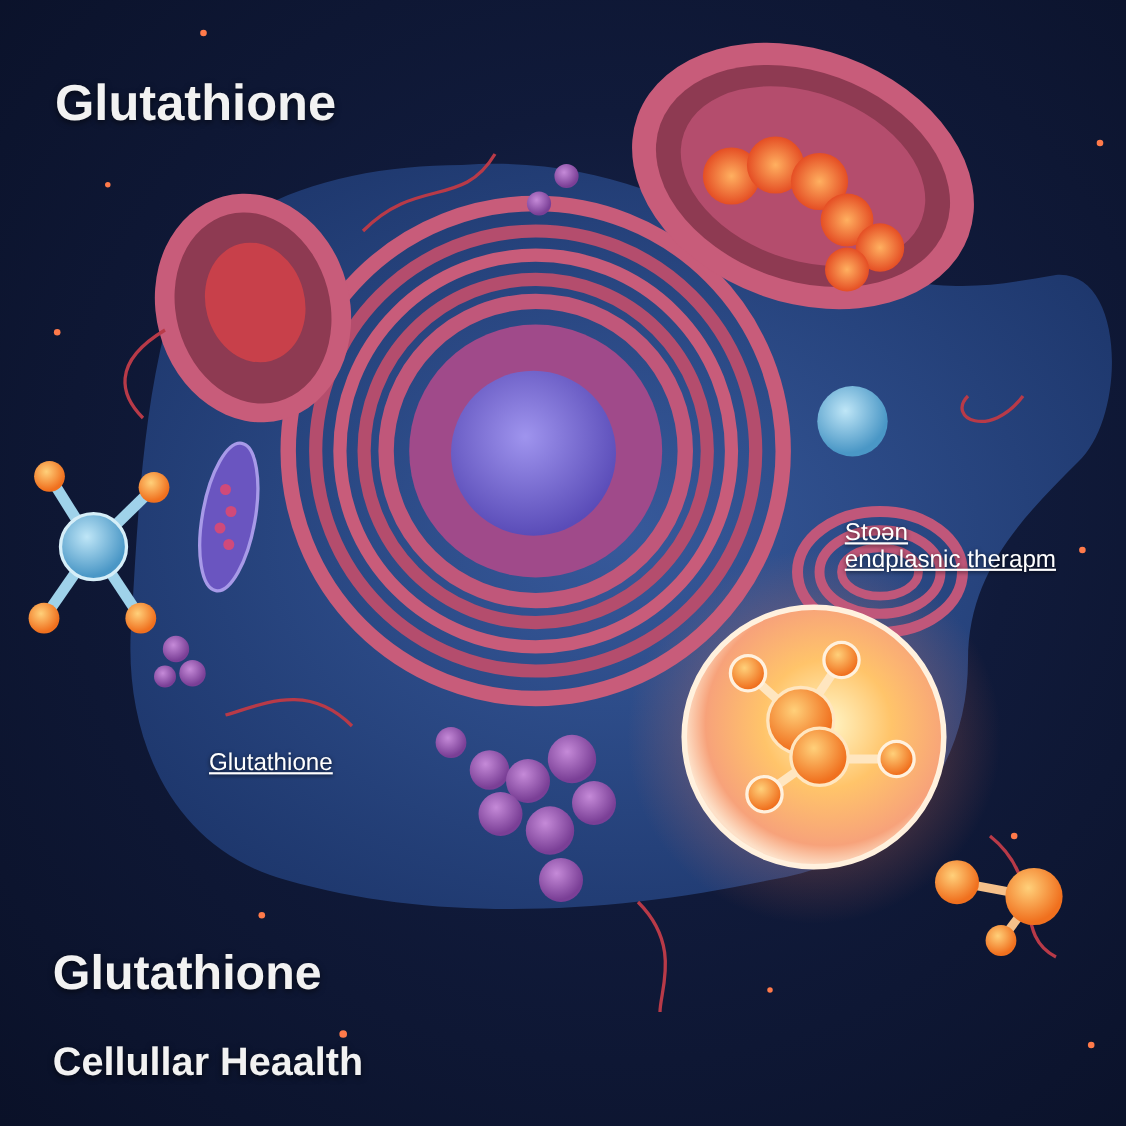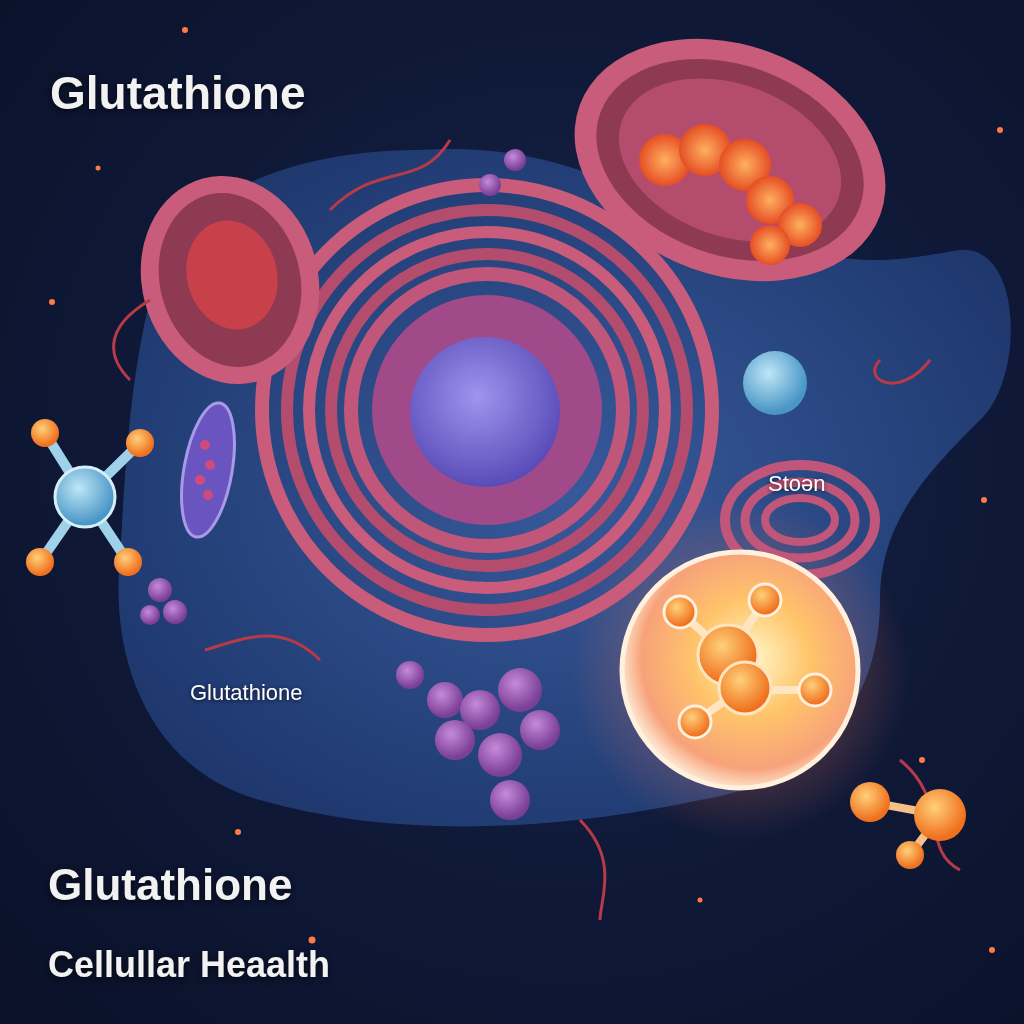--- a/index.html
+++ b/index.html
@@ -2,21 +2,21 @@
 <html><head>
   <meta charset="utf-8">
   <style>
     html,body{margin:0;padding:0;}
     body{width:1024px;height:1024px;overflow:hidden;position:relative;
       background:radial-gradient(ellipse at 55% 45%, #1c2a55 0%, #101a3a 45%, #0a1128 100%);
       font-family:"Liberation Sans", sans-serif;}
     .abs{position:absolute;}
     svg.scene{position:absolute;left:0;top:0;}
     .title{color:#f2f2f2;font-weight:bold;text-shadow:0 2px 6px rgba(0,0,0,.6);white-space:nowrap;}
-    .label{color:#ffffff;font-size:22px;line-height:24px;text-shadow:0 1px 4px rgba(0,0,0,.7);white-space:nowrap;}
+    .label{color:#ffffff;font-size:22px;line-height:24px;text-shadow:0 1px 4px rgba(0,0,0,.7);white-space:nowrap;text-decoration:underline;}
   </style>
 </head>
 <body>
 
 <svg class="scene" width="1024" height="1024" viewBox="0 0 1024 1024">
   <defs>
     <radialGradient id="cellGrad" cx="50%" cy="50%" r="60%">
       <stop offset="0%" stop-color="#3a5fa3"></stop>
       <stop offset="100%" stop-color="#1f3a72"></stop>
     </radialGradient>
@@ -174,20 +174,21 @@
       <circle cx="922" cy="760" r="3"></circle>
     <circle cx="992" cy="950" r="3"></circle>
       <circle cx="700" cy="900" r="2.5"></circle>
   </g>
 </svg>
 
 <div class="abs title" style="left:50px;top:66px;font-size:46px;">Glutathione</div>
 
 <div class="abs label" style="left:768px;top:472px;">
   <div>Stoən</div>
+  <div>endplasnic therapm</div>
 </div>
 
 <div class="abs label" style="left:190px;top:681px;">
   <div>Glutathione</div>
 </div>
 
 <div class="abs title" style="left:48px;top:860px;font-size:44px;">Glutathione</div>
 <div class="abs title" style="left:48px;top:944px;font-size:36px;">Cellullar Heaalth</div>
 
 </body></html>

